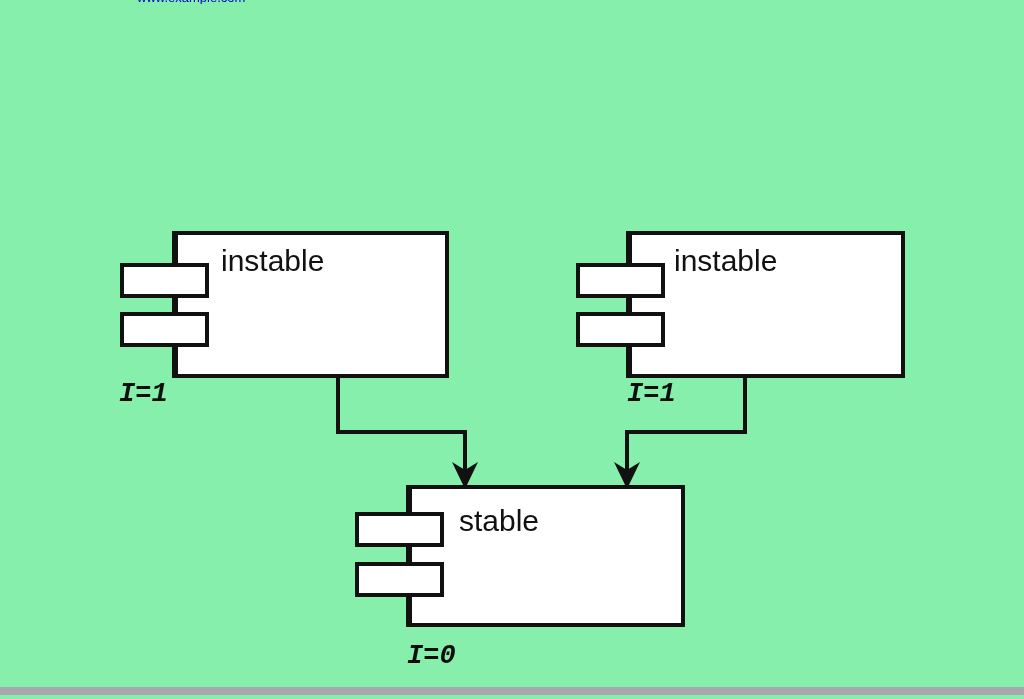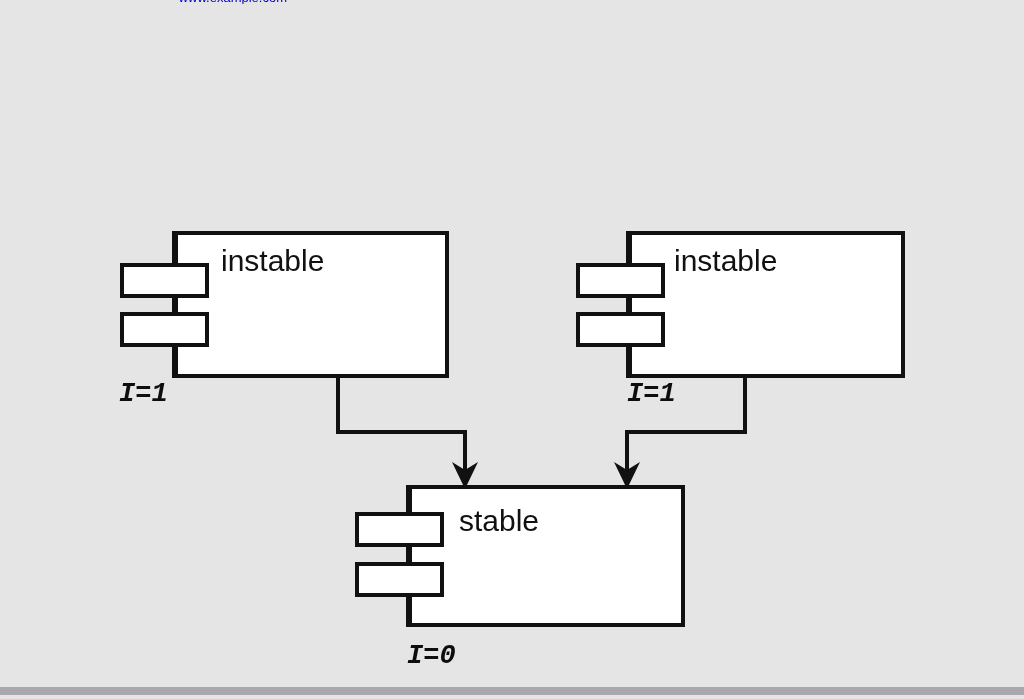--- a/index.html
+++ b/index.html
@@ -8,23 +8,22 @@
     padding: 0;
     background: #ffffff;
   }
   body {
     font-family: "Liberation Sans", sans-serif;
   }
   #screen {
     position: relative;
     width: 1024px;
     height: 699px;
-    background: #e5e5e5;
+    background: #86efac;
     overflow: hidden;
-    text-align: right;
   }
   
   #top-link {
     position: absolute;
     left: 137px;
     top: -9px;
     width: 150px;
     height: 13px;
     color: #0000cc;
     font-size: 13px;

